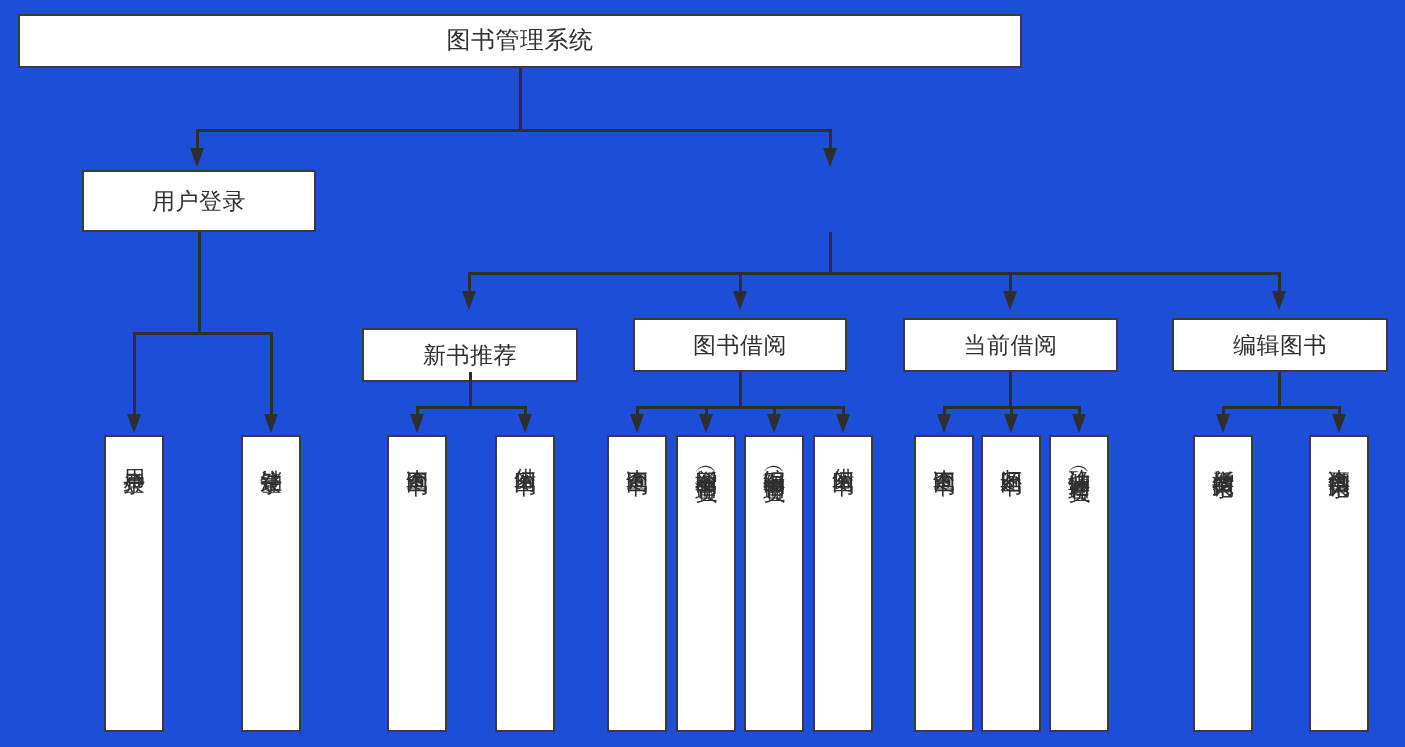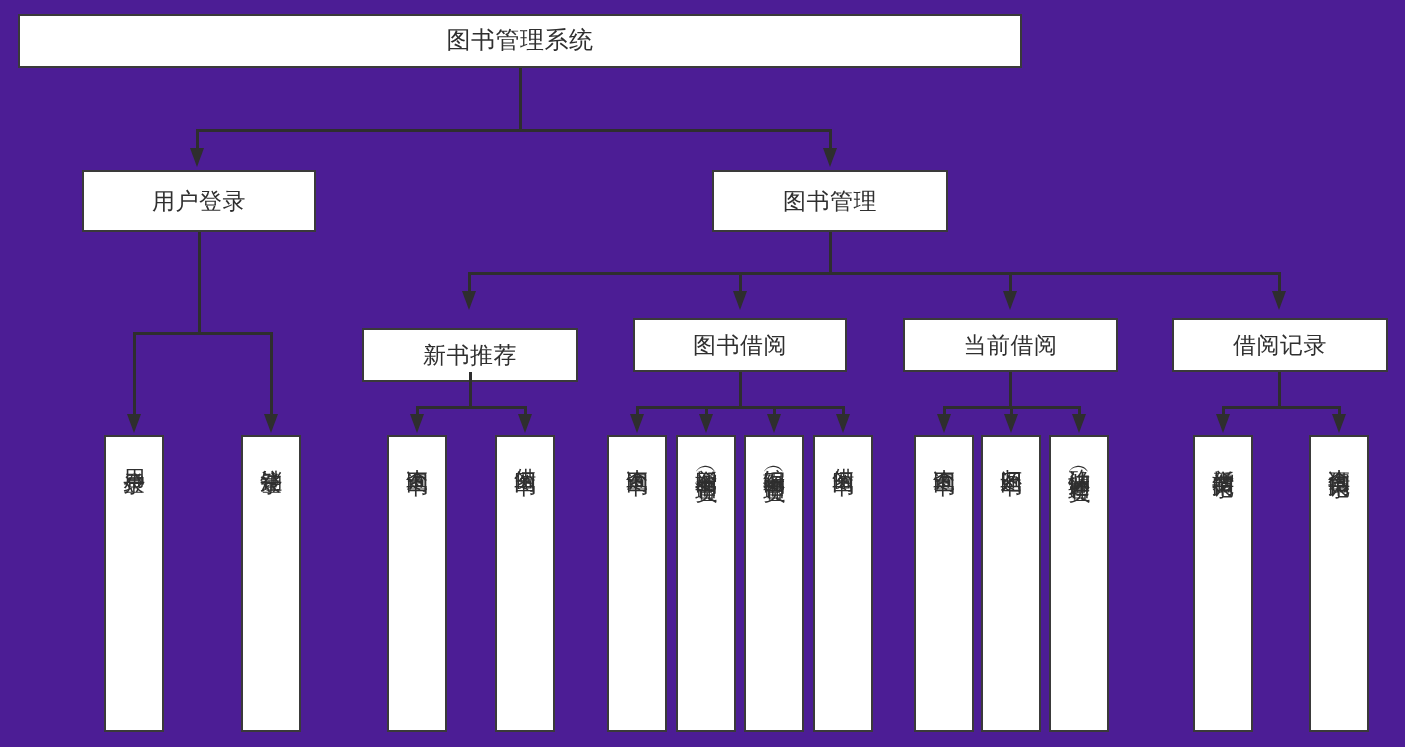--- a/index.html
+++ b/index.html
@@ -9,21 +9,21 @@
     background: #ffffff;
   }
   body {
     font-family: "DejaVu Sans", "Liberation Sans", sans-serif;
     color: #2b2b2b;
   }
   #canvas {
     position: relative;
     width: 1405px;
     height: 747px;
-    background: #4c1d95;
+    background: #1d4ed8;
     overflow: hidden;
   }
 
   
   .node {
     position: absolute;
     box-sizing: border-box;
     background: #ffffff;
     border: 2.5px solid #3a3a3a;
     display: flex;
@@ -101,23 +101,20 @@
 
   <div class="conn vline" style="left:196px; top:129px; width:2.5px; height:22px;"></div>
   <div class="arrow" style="left:190px; top:148px;"></div>
   <div class="conn vline" style="left:829px; top:129px; width:2.5px; height:22px;"></div>
   <div class="arrow" style="left:823px; top:148px;"></div>
 
   <div class="node mid" style="left:82px; top:170px; width:234px; height:62px;">
     <span class="lbl">用户登录</span>
   </div>
 
-  <div class="node mid" style="left:712px; top:170px; width:236px; height:62px;">
-    <span class="lbl">图书管理</span>
-  </div>
 
   <div class="conn vline" style="left:198px; top:232px; width:2.5px; height:102px;"></div>
   <div class="conn hline" style="left:133px; top:332px; width:139px; height:2.5px;"></div>
   <div class="conn vline" style="left:133px; top:332px; width:2.5px; height:84px;"></div>
   <div class="arrow" style="left:127px; top:414px;"></div>
   <div class="conn vline" style="left:270px; top:332px; width:2.5px; height:84px;"></div>
   <div class="arrow" style="left:264px; top:414px;"></div>
 
   <div class="conn vline" style="left:829px; top:232px; width:2.5px; height:42px;"></div>
   <div class="conn hline" style="left:468px; top:272px; width:812px; height:2.5px;"></div>
@@ -137,21 +134,21 @@
   <div class="node mid" style="left:362px; top:328px; width:216px; height:54px;">
     <span class="lbl">新书推荐</span>
   </div>
   <div class="node mid" style="left:633px; top:318px; width:214px; height:54px;">
     <span class="lbl">图书借阅</span>
   </div>
   <div class="node mid" style="left:903px; top:318px; width:215px; height:54px;">
     <span class="lbl">当前借阅</span>
   </div>
   <div class="node mid" style="left:1172px; top:318px; width:216px; height:54px;">
-    <span class="lbl">借阅记录</span>
+    <span class="lbl">编辑图书</span>
   </div>
 
   <div class="conn vline" style="left:469px; top:372px; width:2.5px; height:36px;"></div>
   <div class="conn hline" style="left:416px; top:406px; width:110px; height:2.5px;"></div>
   <div class="conn vline" style="left:416px; top:406px; width:2.5px; height:10px;"></div>
   <div class="arrow" style="left:410px; top:414px;"></div>
   <div class="conn vline" style="left:524px; top:406px; width:2.5px; height:10px;"></div>
   <div class="arrow" style="left:518px; top:414px;"></div>
 
   <div class="conn vline" style="left:739px; top:372px; width:2.5px; height:36px;"></div>

